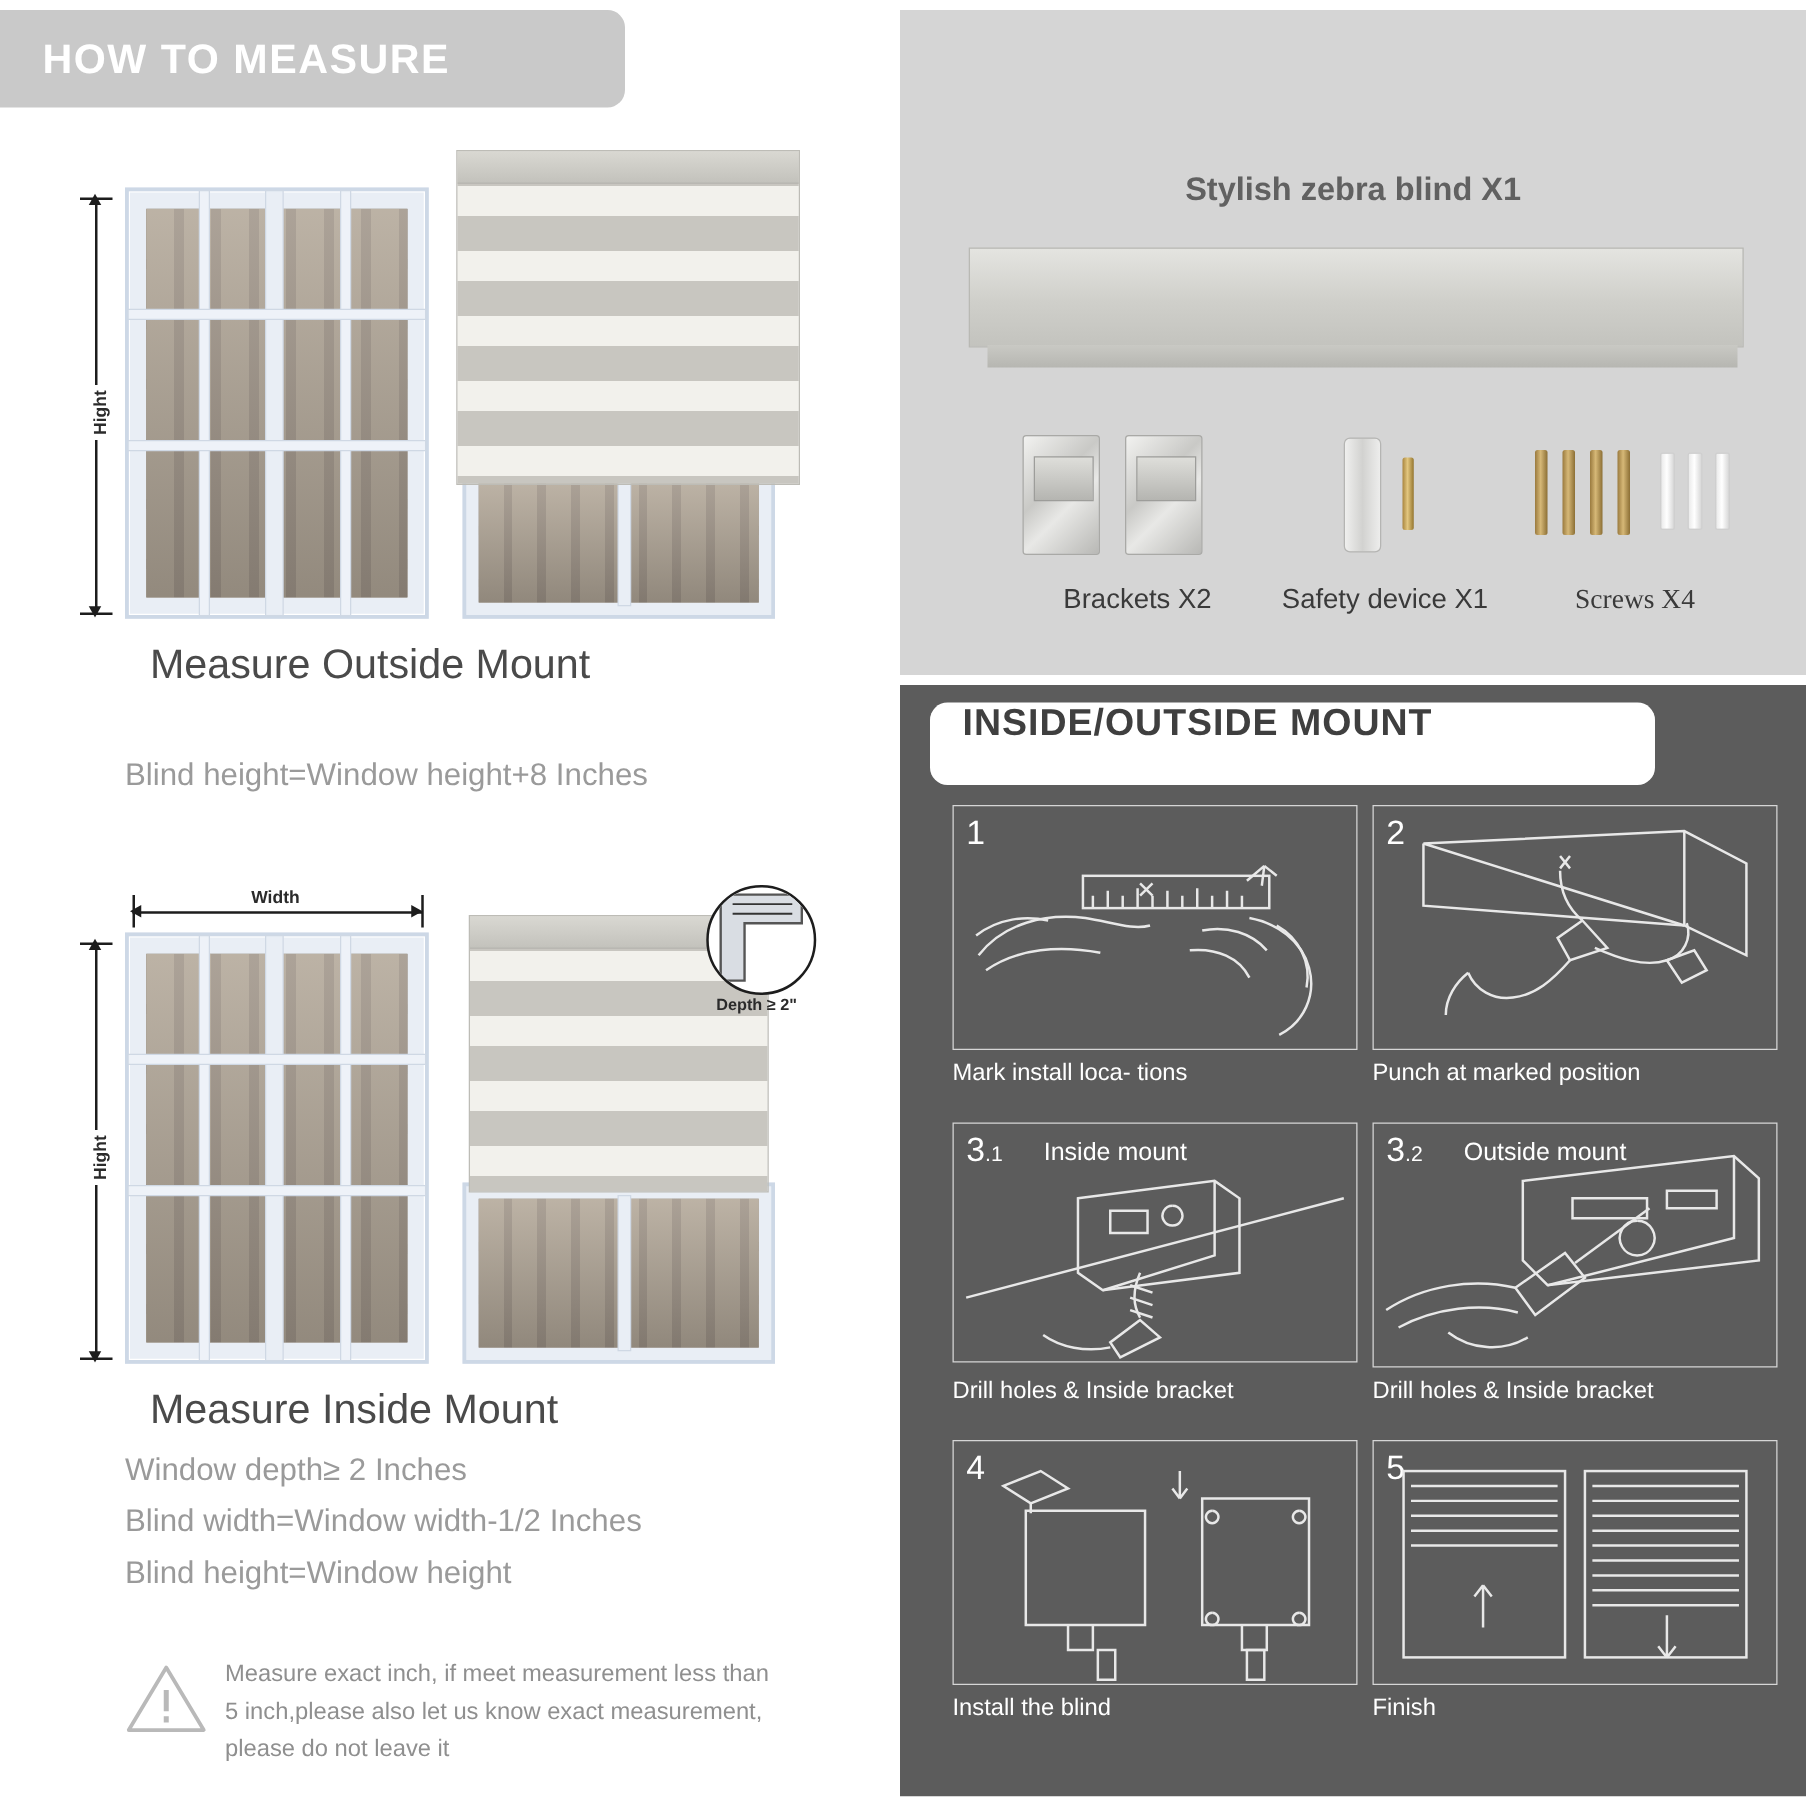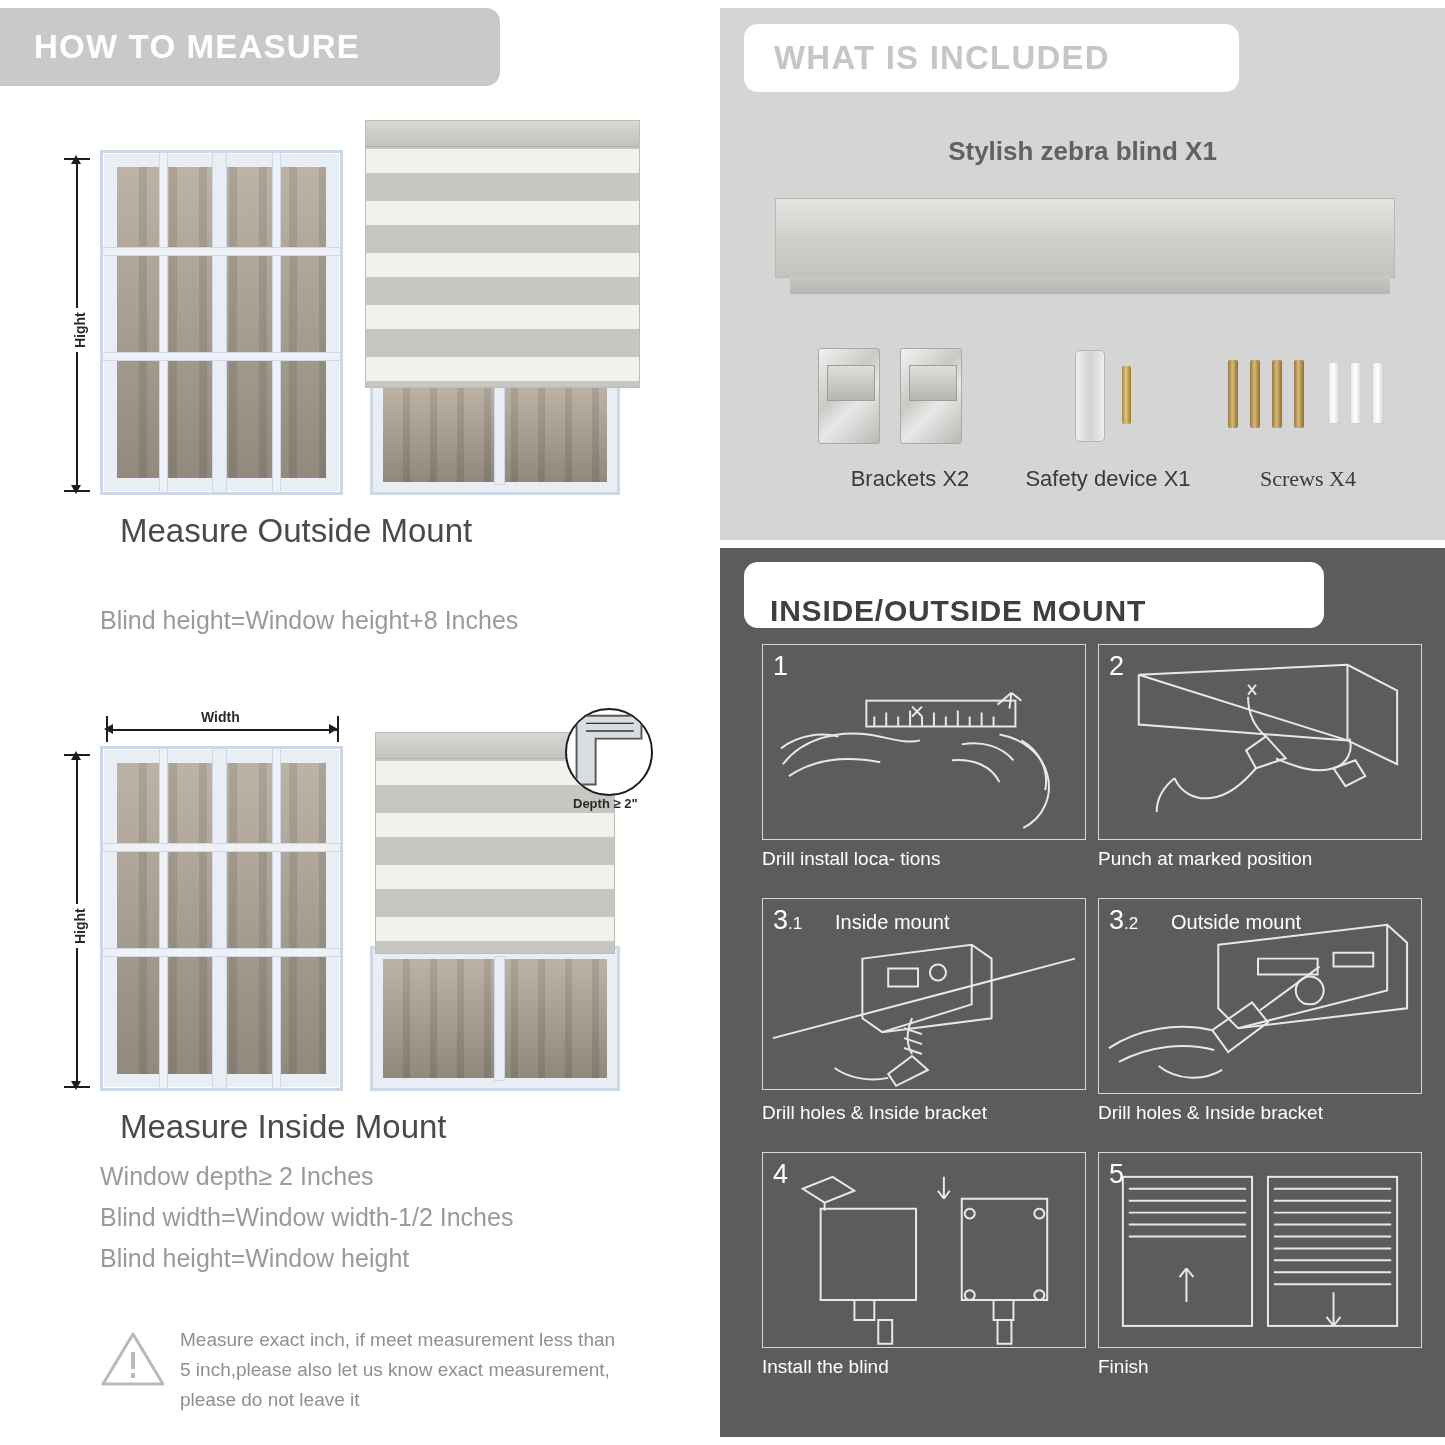--- a/index.html
+++ b/index.html
@@ -181,21 +181,21 @@
     background:linear-gradient(90deg,#a9863f,#e3c77f 45%,#95762f);
     border-radius:2px;
   }
 
   .mount-panel {
     position:absolute; left:8px; top:548px; width:725px; height:889px;
     background:#5c5c5c;
   }
   .hdr-mount {
     position:absolute; left:24px; top:14px; width:580px; height:66px;
-    background:#ffffff; border-radius:14px; display:flex; align-items:flex-end;
+    background:#ffffff; border-radius:14px; display:flex; align-items:flex-start;
   }
   .hdr-mount span {
     color:#3f3f3f; font-size:30px; font-weight:bold; letter-spacing:.8px;
     margin-left:26px;
   }
   .step {
     position:absolute; background:#5c5c5c; border:1px solid #d6d6d6;
   }
   .step-num {
     position:absolute; left:10px; top:6px; font-size:27px; color:#ffffff; font-weight:normal;
@@ -315,23 +315,20 @@
         <rect x="31" y="23" width="4" height="17" fill="#b9b9b9"></rect>
         <rect x="31" y="44" width="4" height="5" fill="#b9b9b9"></rect>
       </svg>
       <div class="note-text">Measure exact inch, if meet measurement less than 5 inch,please also let us know exact measurement, please do not leave it</div>
     </div>
   </div>
 
   <div class="right-col">
 
     <div class="incl-panel">
-      <div class="hdr-included">
-        <span>WHAT IS INCLUDED</span>
-      </div>
 
       <div class="incl-title">Stylish zebra blind X1</div>
 
       <div class="blind-prod"></div>
       <div class="blind-prod-b"></div>
 
       <div class="part" style="left:80px;top:340px;width:220px;height:100px;">
         <div class="bracket" style="left:18px;top:0;"></div>
         <div class="bracket" style="left:100px;top:0;"></div>
       </div>
@@ -371,21 +368,21 @@
             <path d="M112 82 v-10 M124 82 v-14 M136 82 v-10 M148 82 v-16 M160 82 v-10 M172 82 v-14 M184 82 v-10 M196 82 v-16 M208 82 v-10 M220 82 v-14 M232 82 v-10"></path>
             <path d="M150 62 l10 10 M160 62 l-10 10"></path>
             <path d="M236 60 l14-12 M250 48 l10 8 M250 48 l-2 16"></path>
             <path d="M238 90 c22 4 42 18 48 40 c6 22-4 44-24 54"></path>
             <path d="M260 96 c18 10 28 30 24 50"></path>
             <path d="M200 100 c20-4 40 2 52 16"></path>
             <path d="M190 116 c22-2 40 6 48 22"></path>
           </g>
         </svg>
       </div>
-      <div class="step-cap" style="left:42px;top:300px;">Drill install loca- tions</div>
+      <div class="step-cap" style="left:42px;top:300px;">Mark install loca- tions</div>
 
       <div class="step" style="left:378px;top:96px;width:324px;height:196px;">
         <div class="step-num">2</div>
         <svg class="sketch" viewBox="0 0 324 196">
           <g fill="none" stroke="#e8e8e8" stroke-width="2">
             <path d="M40 30 L250 20 L300 46 L300 120 L250 96 Z"></path>
             <path d="M250 20 L250 96"></path>
             <path d="M40 30 L40 80 L250 96"></path>
             <path d="M150 40 l8 10 M158 40 l-8 10"></path>
             <path d="M150 52 c0 16 6 30 18 40"></path>

